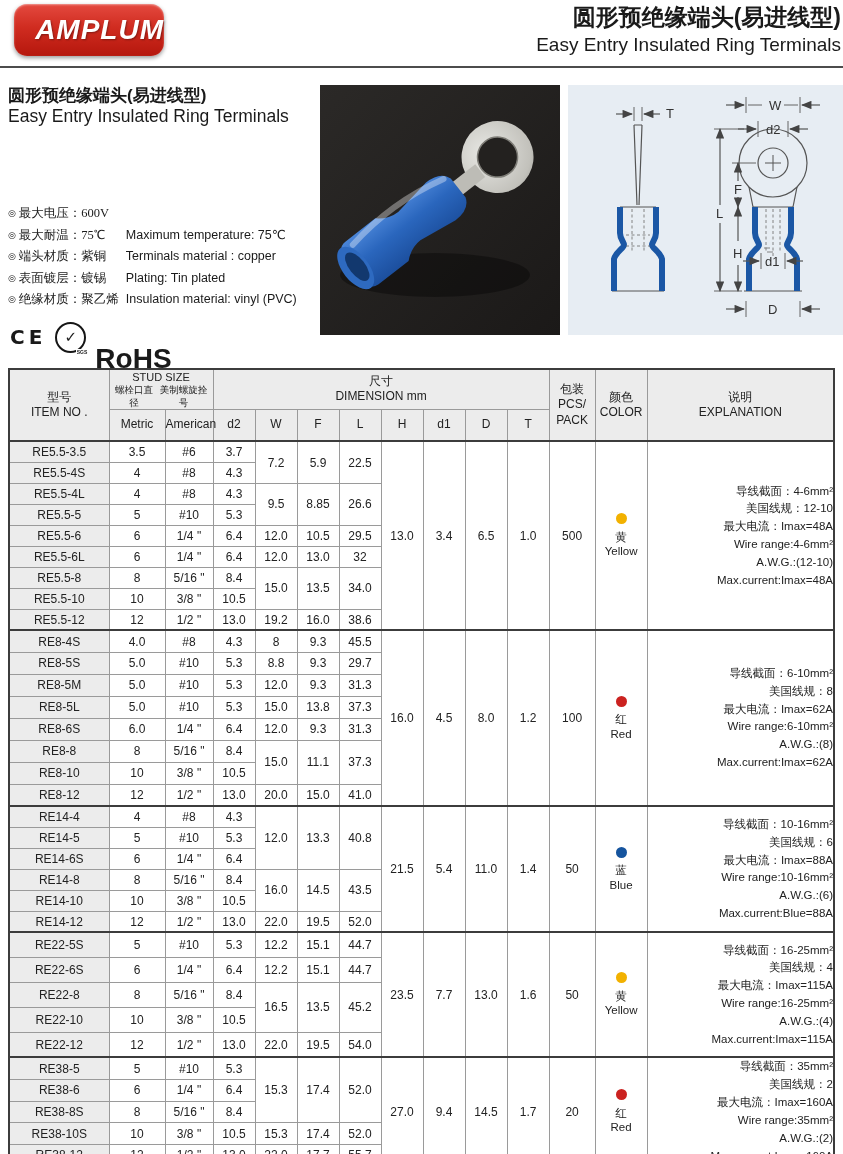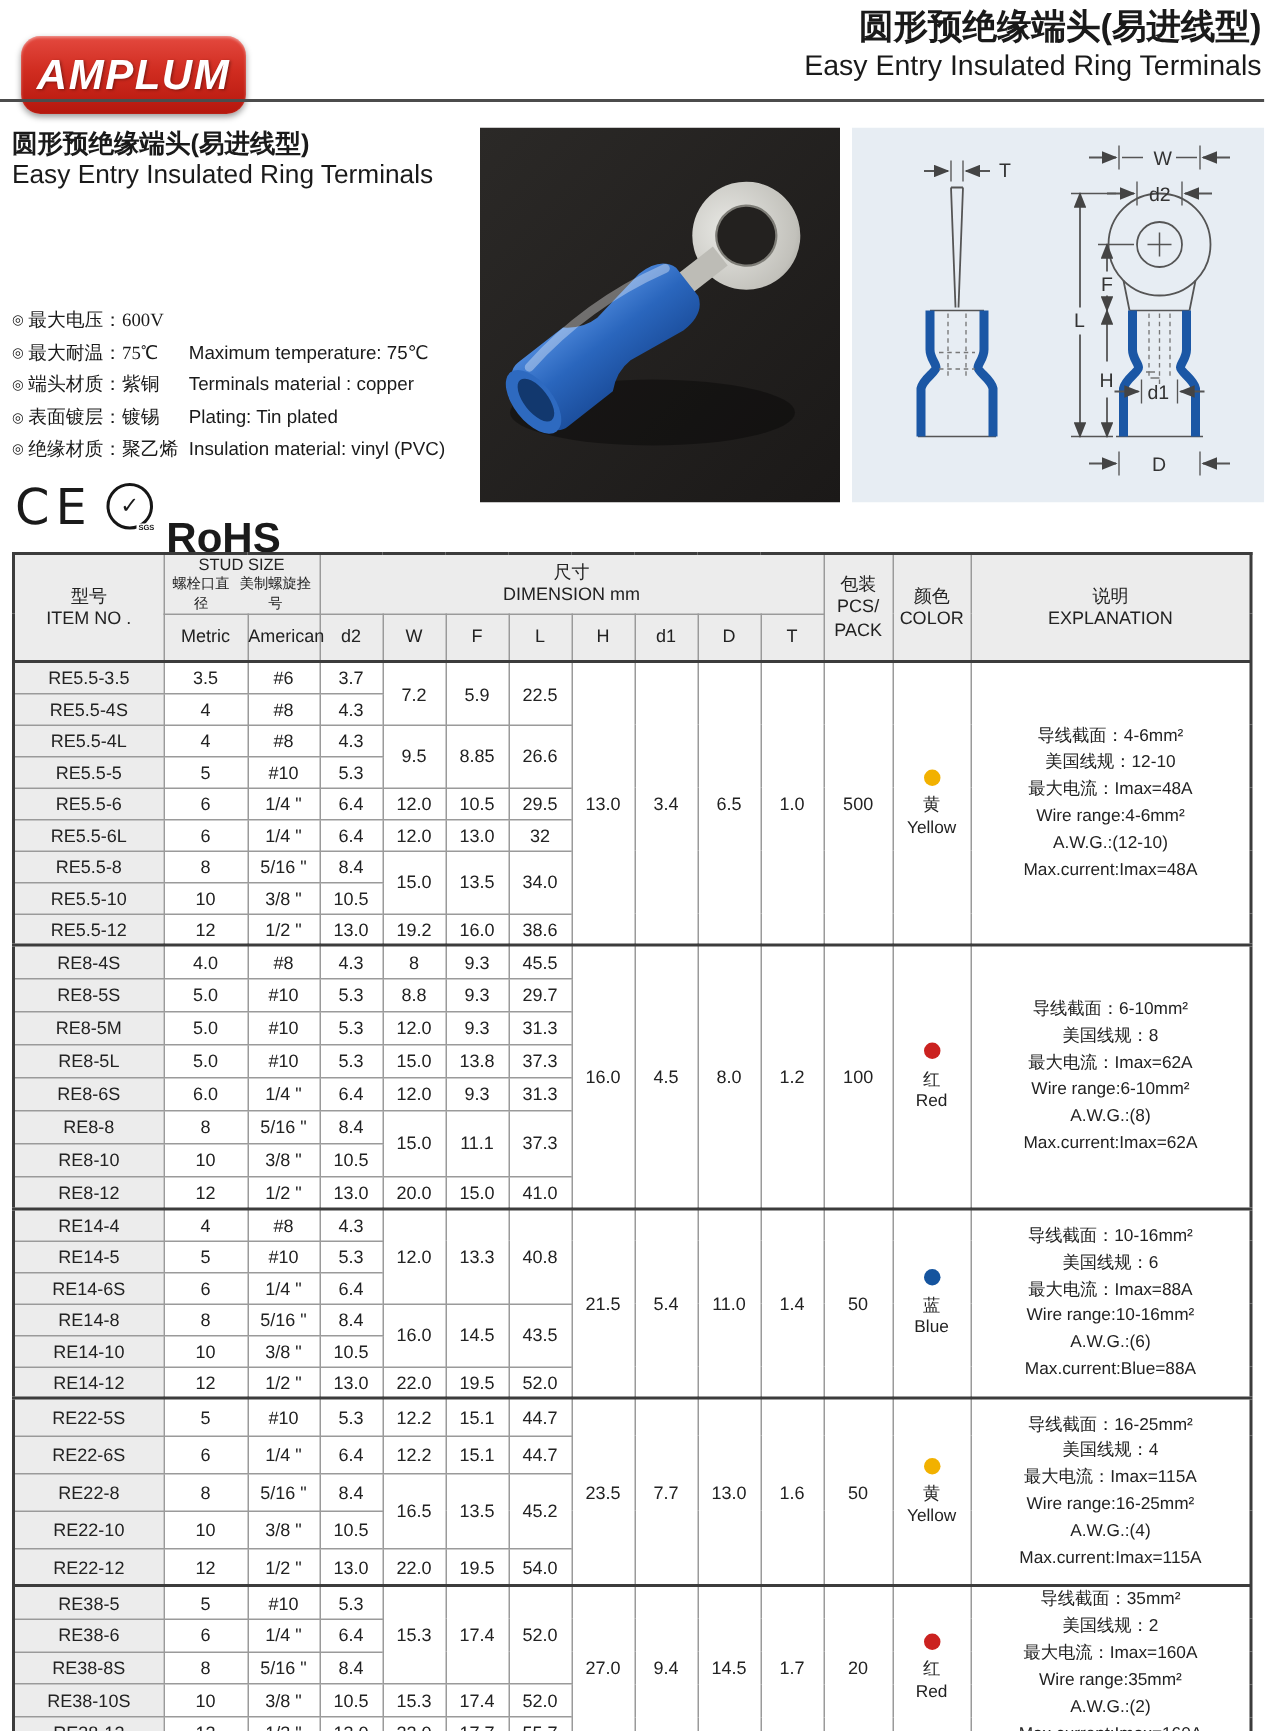--- a/index.html
+++ b/index.html
@@ -1,43 +1,43 @@
 <!DOCTYPE html>
 <html><head>
 <meta charset="utf-8">
 <style>
   html,body{margin:0;padding:0;background:#fff;}
   #page{position:relative;width:843px;height:1154px;background:#fff;overflow:hidden;
         font-family:"Liberation Sans","DejaVu Sans",sans-serif;color:#1a1a1a;}
 
   
-  .logo{position:absolute;left:14px;top:24px;width:150px;height:52px;border-radius:13px;
+  .logo{position:absolute;left:14px;top:4px;width:150px;height:52px;border-radius:13px;
         background:linear-gradient(#e4493f 0%,#d02c20 45%,#b5170d 100%);
         box-shadow:0 2px 4px rgba(0,0,0,.4), inset 0 1px 2px rgba(255,255,255,.45);
-        display:flex;align-items:center;justify-content:center;}
+        display:flex;align-items:center;justify-content:flex-end;}
   .logo span{color:#fff;font-style:italic;font-weight:bold;font-size:28px;letter-spacing:1px;
         text-shadow:1px 1px 2px rgba(0,0,0,.35);}
   .hdr-titles{position:absolute;right:2px;top:4px;text-align:right;line-height:1.2;}
   .hdr-titles .cn{font-size:23px;font-weight:bold;}
   .hdr-titles .en{font-size:19px;margin-top:2px;}
   .top-rule{position:absolute;left:0;top:66px;width:843px;height:2px;background:#4c4c4c;}
 
   
   .section-title{position:absolute;left:8px;top:85px;line-height:1.25;}
   .section-title .cn{font-size:17px;font-weight:bold;}
   .section-title .en{font-size:17.5px;}
 
   .specs{position:absolute;left:8px;top:205px;width:312px;font-size:12.5px;}
   .spec-row{display:flex;margin-bottom:4.5px;align-items:baseline;}
   .spec-row .bullet{font-size:9px;margin-right:3px;position:relative;top:-1px;}
   .spec-row .cn{width:107px;flex:none;font-family:Liberation Serif, serif;}
   .spec-row .en{flex:1;}
 
   .certs{position:absolute;left:10px;top:299px;display:flex;align-items:center;gap:9px;}
-  .ce{font-size:33px;font-weight:normal;letter-spacing:4px;font-family:"DejaVu Sans",sans-serif;}
+  .ce{font-size:20px;font-weight:bold;letter-spacing:4px;font-family:"DejaVu Sans",sans-serif;}
   .sgs-mark{width:27px;height:27px;border:2.5px solid #161616;border-radius:50%;
             display:flex;align-items:center;justify-content:center;position:relative;}
   .sgs-mark .check{font-size:15px;font-weight:bold;}
   .sgs-mark .sgs-label{position:absolute;right:-4px;bottom:-4px;font-size:5px;font-weight:bold;background:#fff;padding:0 1px;}
   .rohs{font-size:28px;font-weight:bold;margin-top:44px;}
 
   
   .photo{position:absolute;left:320px;top:85px;width:240px;height:250px;}
   .diagram{position:absolute;left:568px;top:85px;width:275px;height:250px;}
   .diagram text{font-size:13px;fill:#333;}
@@ -48,21 +48,21 @@
   .spec-table,.spec-table td,.spec-table th{border:1px solid #9a9a9a;}
   .spec-table{border:2px solid #3c3c3c;}
   .spec-table thead{border-bottom:2px solid #3c3c3c;}
   .spec-table th{background:#ececec;font-weight:normal;text-align:center;padding:0;line-height:1.3;margin-left:24px;}
   .spec-table td{background:#fff;text-align:center;padding:0;}
   .spec-table td.item-cell{background:#ececec;}
   .stud-en{font-size:11px;}
   .stud-cn{font-size:9.5px;display:flex;justify-content:space-around;padding:0 2px;}
   .hdr-r1{height:36px;}
   .hdr-r2{height:32px;}
-  td.expl-cell{text-align:center;padding-left:0;font-size:11.5px;line-height:1.55;}
+  td.expl-cell{text-align:right;padding-left:0;font-size:11.5px;line-height:1.55;}
   td.color-cell{font-size:11.5px;line-height:1.25;}
   .dot{display:inline-block;width:11px;height:11px;border-radius:50%;margin-bottom:2px;}
 </style>
 </head>
 <body>
 
 <div id="page">
 
   <div class="logo">
     <span>AMPLUM</span>

